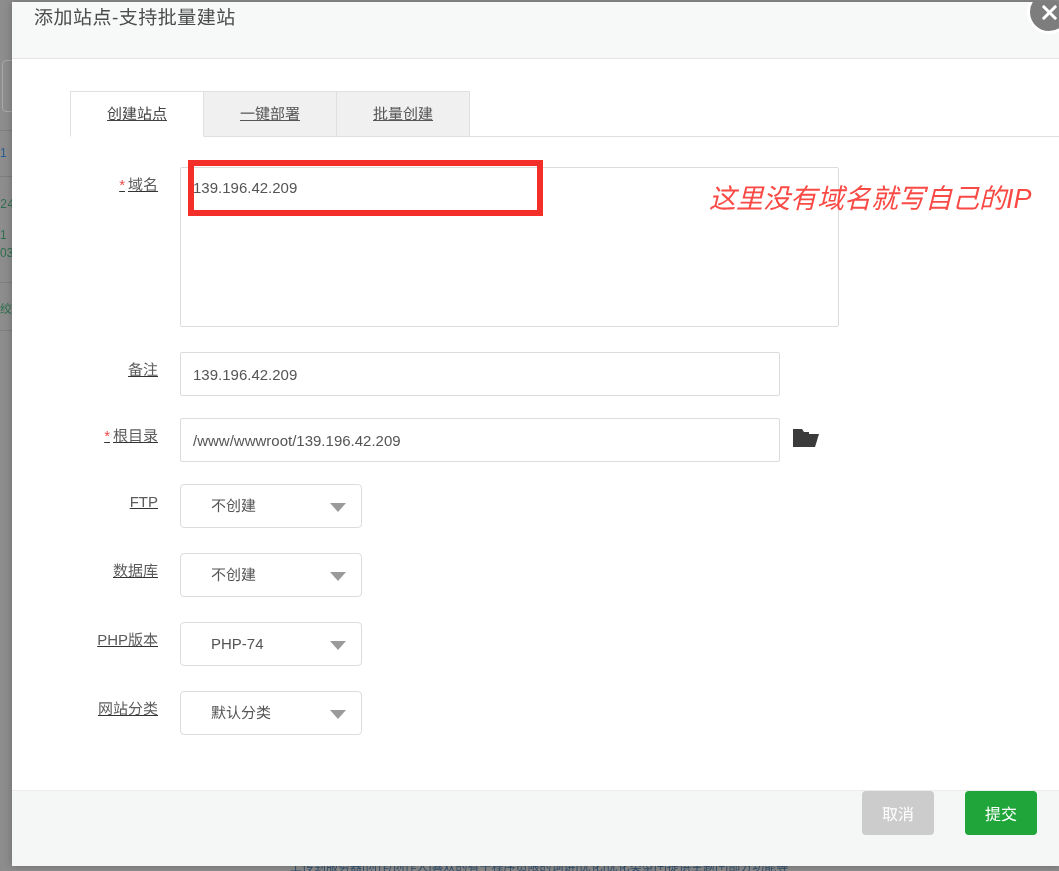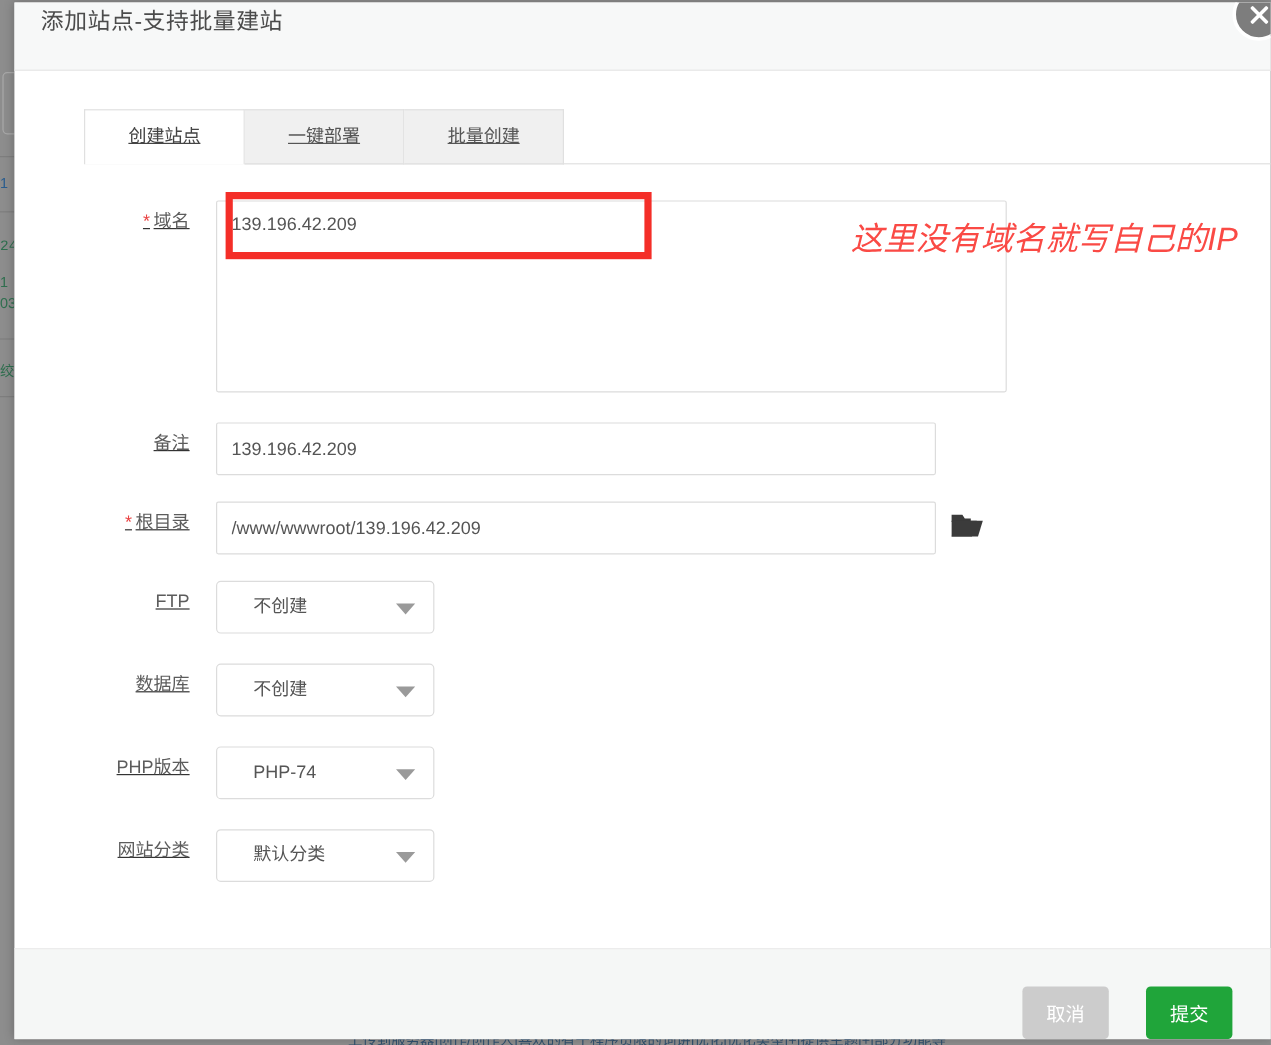--- a/index.html
+++ b/index.html
@@ -277,23 +277,23 @@
   }
 
   
   .modal-footer {
     position: absolute;
     left: 0; right: 0; bottom: 0;
     height: 76px;
     background: #f5f7f6;
     border-top: 1px solid #ececec;
     display: flex;
-    align-items: flex-end;
+    align-items: flex-start;
     justify-content: flex-end;
-    padding-right: 32px;
+    padding-right: 22px;
     box-sizing: border-box;
   }
   .btn {
     height: 44px;
     min-width: 72px;
     padding: 0 20px;
     border: none;
     border-radius: 4px;
     font-family: "Liberation Sans", "DejaVu Sans", sans-serif;
     font-size: 16px;

